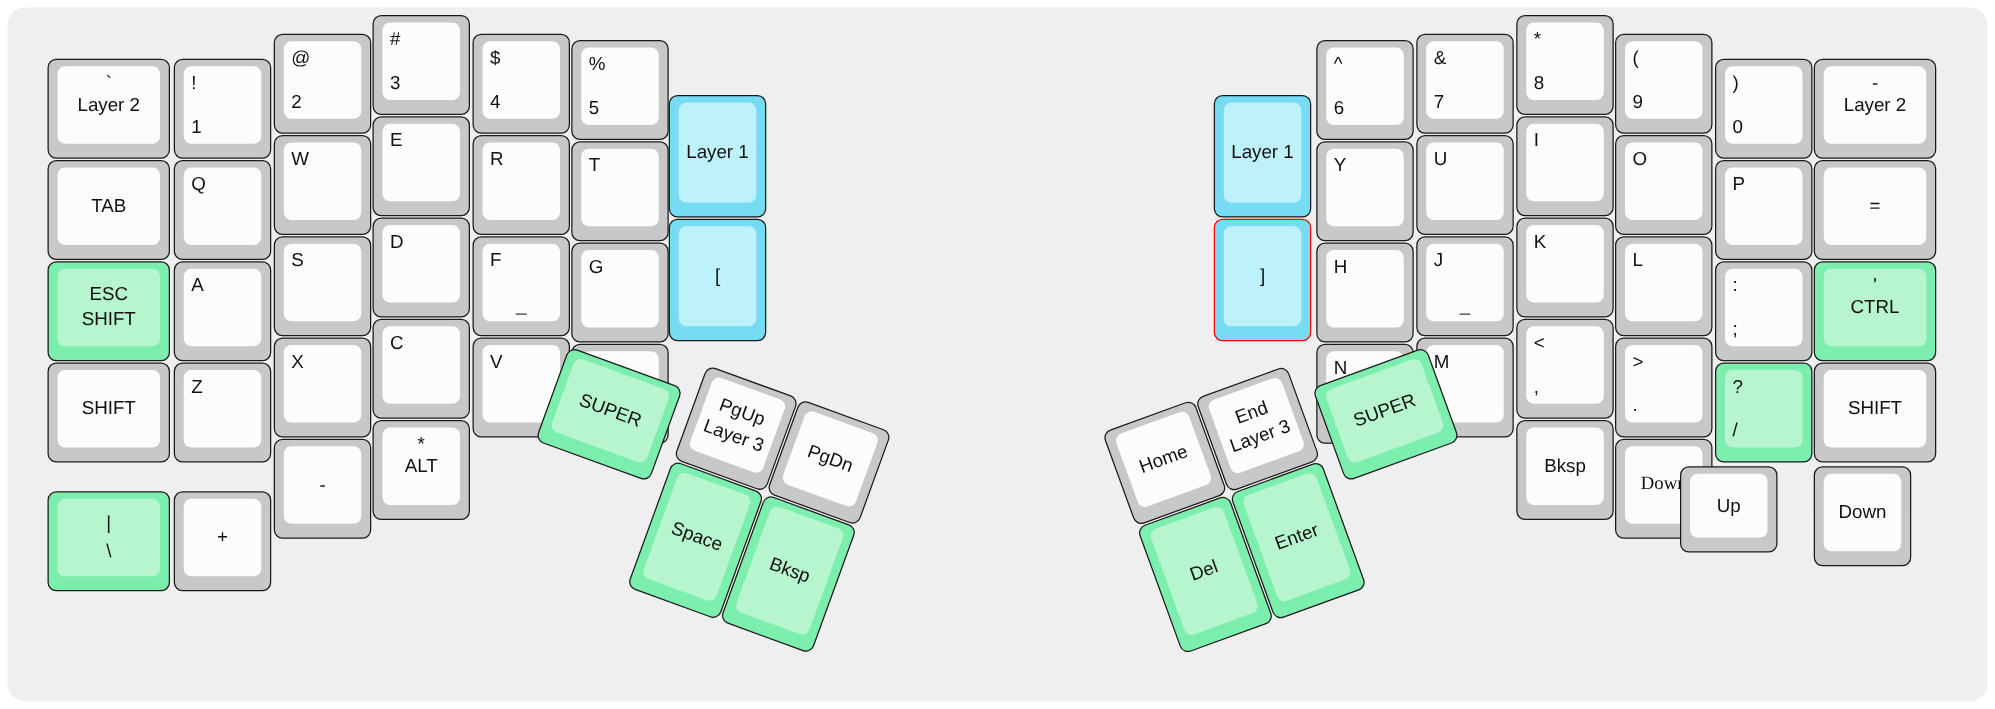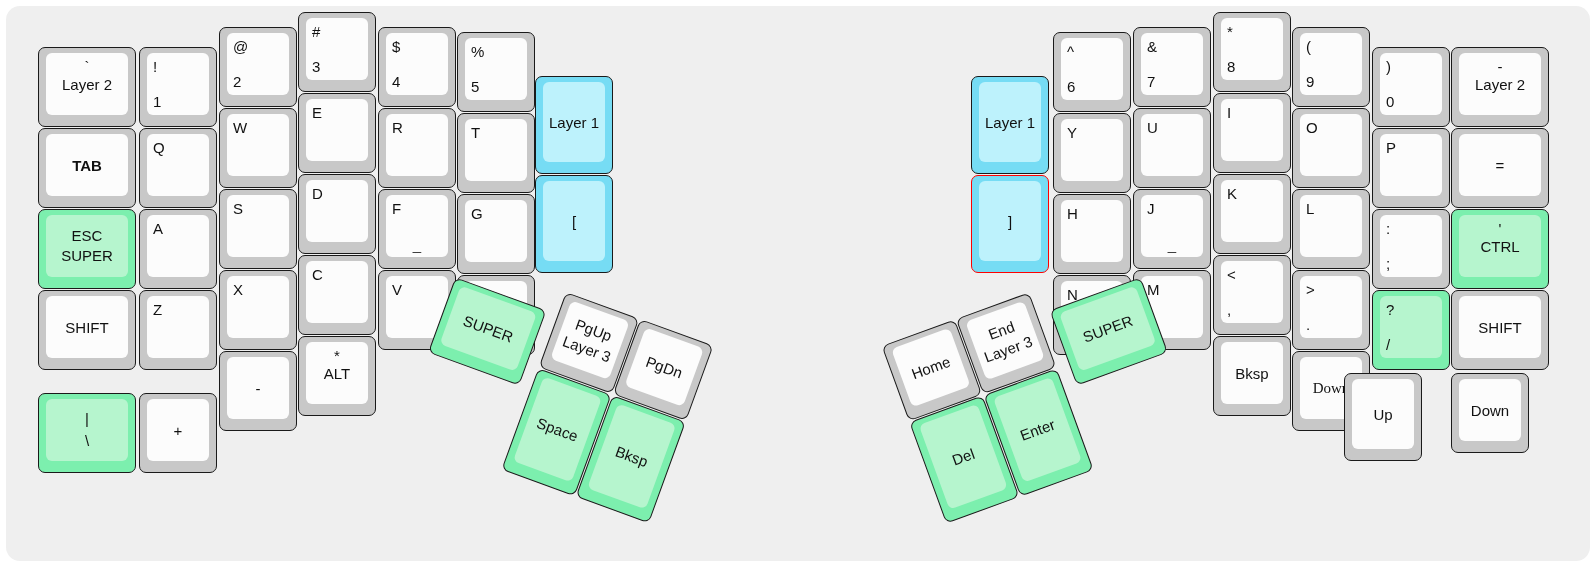--- a/index.html
+++ b/index.html
@@ -78,29 +78,29 @@
 
 <div id="stage">
   <div id="board-bg"></div>
   <div id="keys-root">
       <div class="key" style="width: 98px; height: 80px; left: 38px; top: 47px;">
         <div class="cap">
           <div class="lg tc">`</div>
           <div class="lg ctr">Layer 2</div>
         </div>
       </div>
-      <div class="key" style="width: 98px; height: 80px; left: 38px; top: 128px; font-weight: bold;">
+      <div class="key" style="width: 98px; height: 80px; left: 38px; top: 128px;">
         <div class="cap">
           <div class="lg ctr">TAB</div>
         </div>
       </div>
       <div class="key green" style="width: 98px; height: 80px; left: 38px; top: 209px;">
         <div class="cap">
           <div class="lg two">ESC
-SUPER</div>
+SHIFT</div>
         </div>
       </div>
       <div class="key" style="width: 98px; height: 80px; left: 38px; top: 290px;">
         <div class="cap">
           <div class="lg ctr">SHIFT</div>
         </div>
       </div>
       <div class="key green" style="width: 98px; height: 80px; left: 38px; top: 393px;">
         <div class="cap">
           <div class="lg bsl">|
@@ -390,21 +390,21 @@
           <div class="lg tl">:</div>
           <div class="lg bl">;</div>
         </div>
       </div>
       <div class="key green" style="width: 78px; height: 80px; left: 1372px; top: 290px;">
         <div class="cap">
           <div class="lg tl">?</div>
           <div class="lg bl">/</div>
         </div>
       </div>
-      <div class="key" style="width: 78px; height: 88px; left: 1344px; top: 373px;">
+      <div class="key" style="width: 78px; height: 69px; left: 1344px; top: 373px;">
         <div class="cap">
           <div class="lg ctr">Up</div>
         </div>
       </div>
       <div class="key" style="width: 98px; height: 80px; left: 1451px; top: 47px;">
         <div class="cap">
           <div class="lg tc">-</div>
           <div class="lg ctr">Layer 2</div>
         </div>
       </div>

